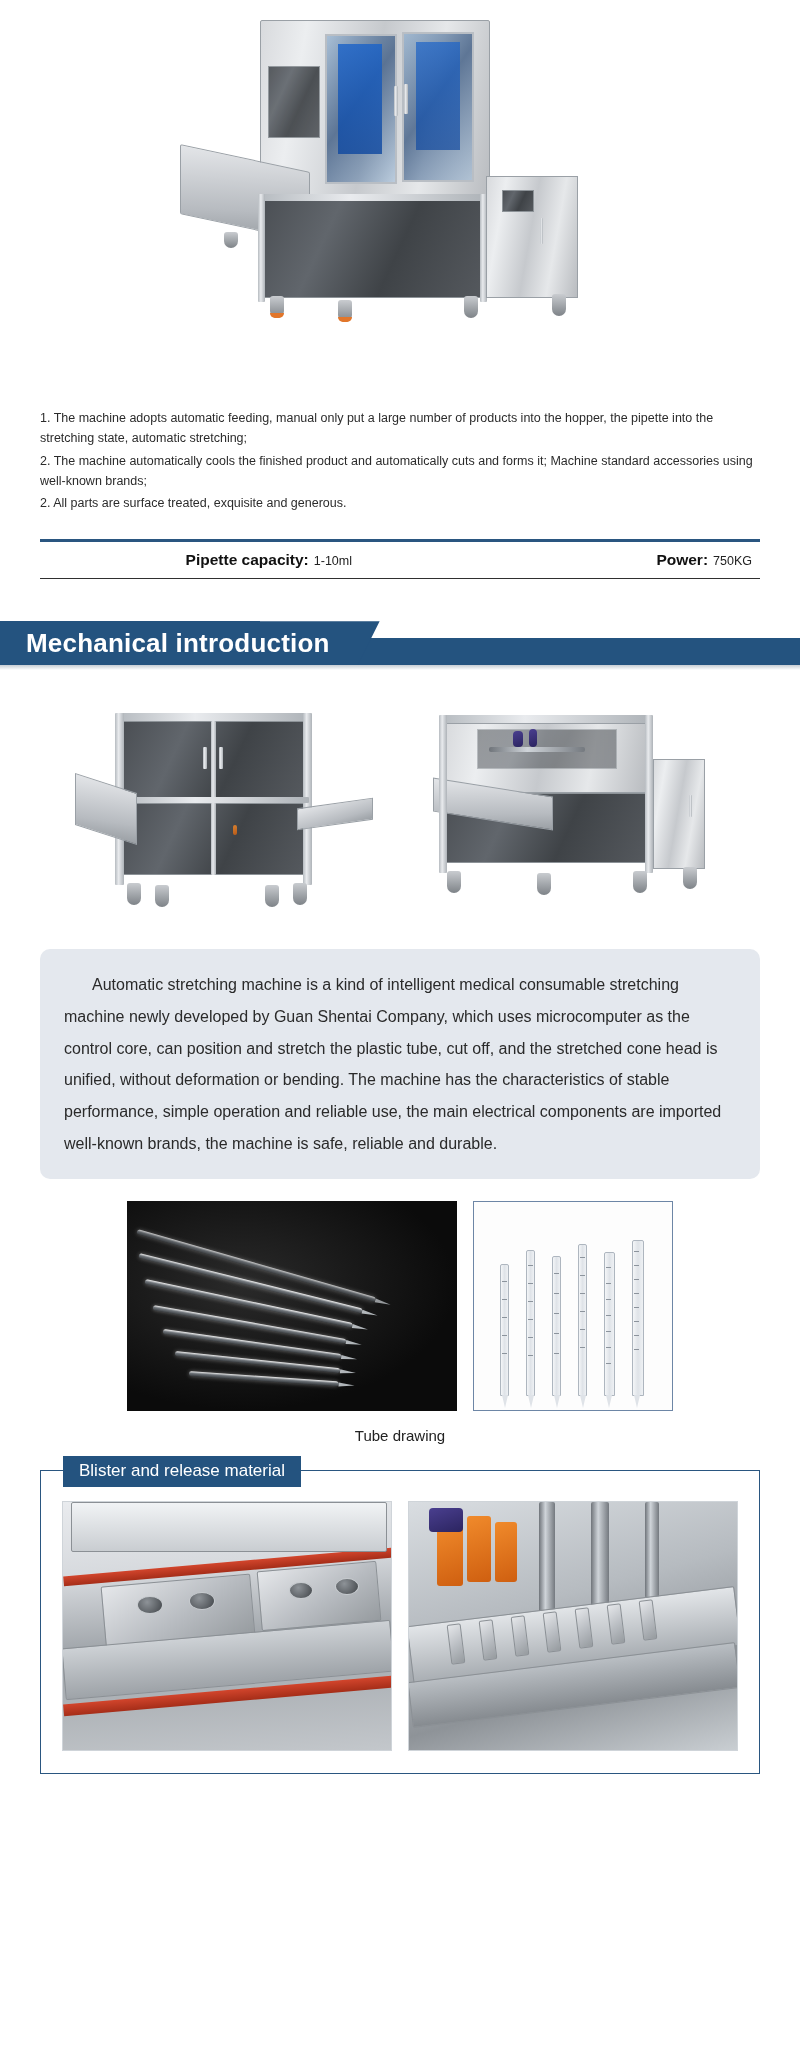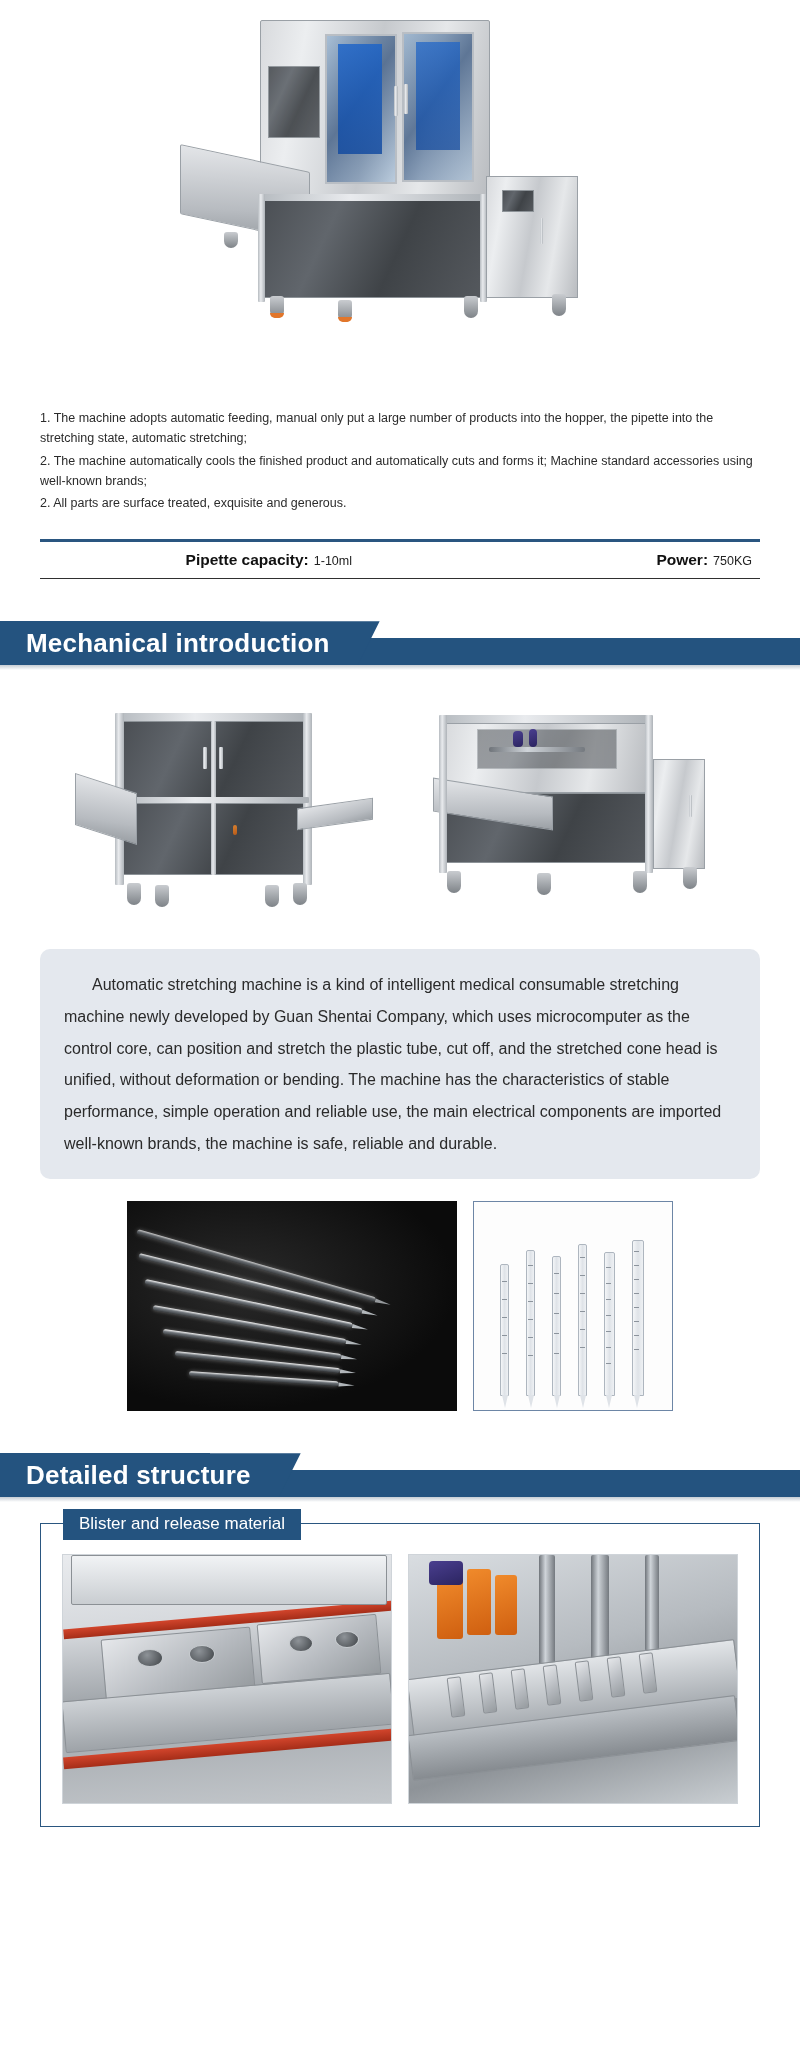--- a/index.html
+++ b/index.html
@@ -480,29 +480,22 @@
           <i style="top:24px"></i>
           <i style="top:38px"></i>
           <i style="top:52px"></i>
           <i style="top:66px"></i>
           <i style="top:80px"></i>
           <i style="top:94px"></i>
           <i style="top:108px"></i>
         </div>
     </div>
   </div>
-
-  <div class="banner-wrap">
-    <div class="banner-bar"></div>
-    <div class="banner-notch" style="left:210px; width:590px; top:8px; height:17px;"></div>
-    <div class="banner-tab">
-      <span>Detailed structure</span>
-    </div>
-    <div class="banner-shadow"></div>
-  </div>
+  <div class="caption">Tube drawing</div>
+
 
   <div class="detail-panel">
     <div class="detail-tag">Blister and release material</div>
     <div class="detail-photos">
       <div class="dphoto left">
         <div class="belt" style="left:0; top:60px; width:330px; height:10px; transform:rotate(-5deg);"></div>
         <div class="belt" style="left:0; top:188px; width:330px; height:12px; transform:rotate(-5deg);"></div>
         <div class="blk" style="left:40px; top:78px; width:150px; height:62px; transform:rotate(-5deg);"></div>
         <div class="blk" style="left:196px; top:64px; width:120px; height:60px; transform:rotate(-5deg);"></div>
         <div class="hole" style="left:74px; top:94px; width:26px; height:18px;"></div>

